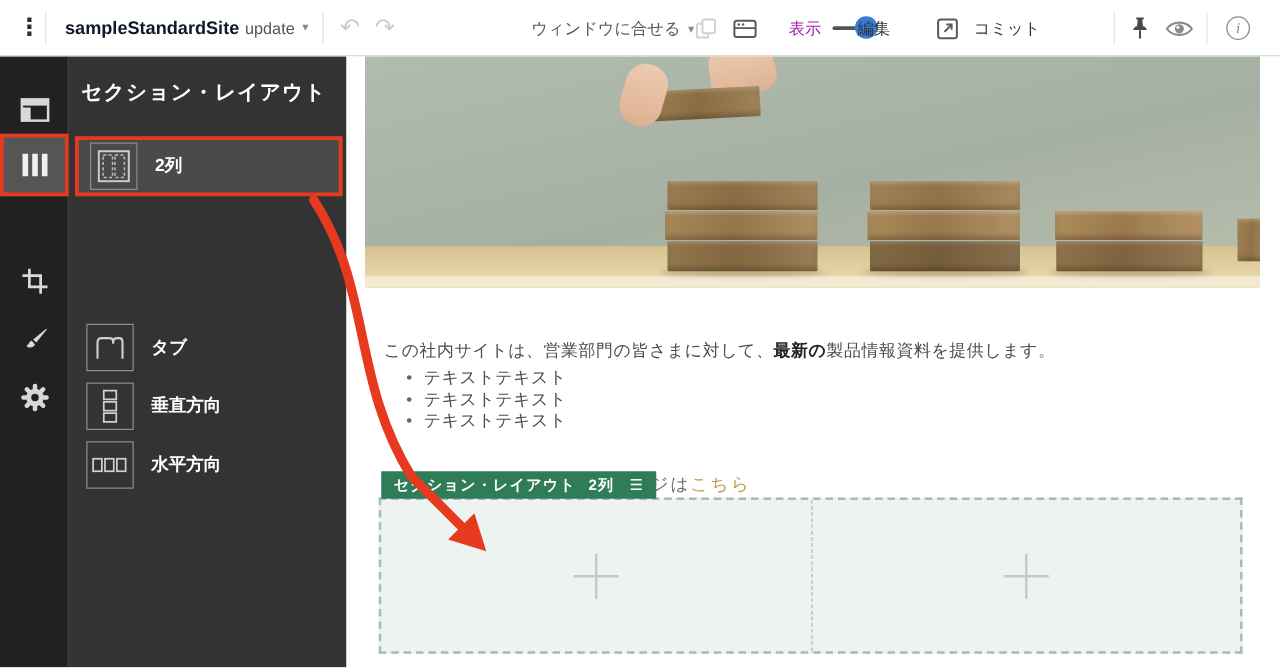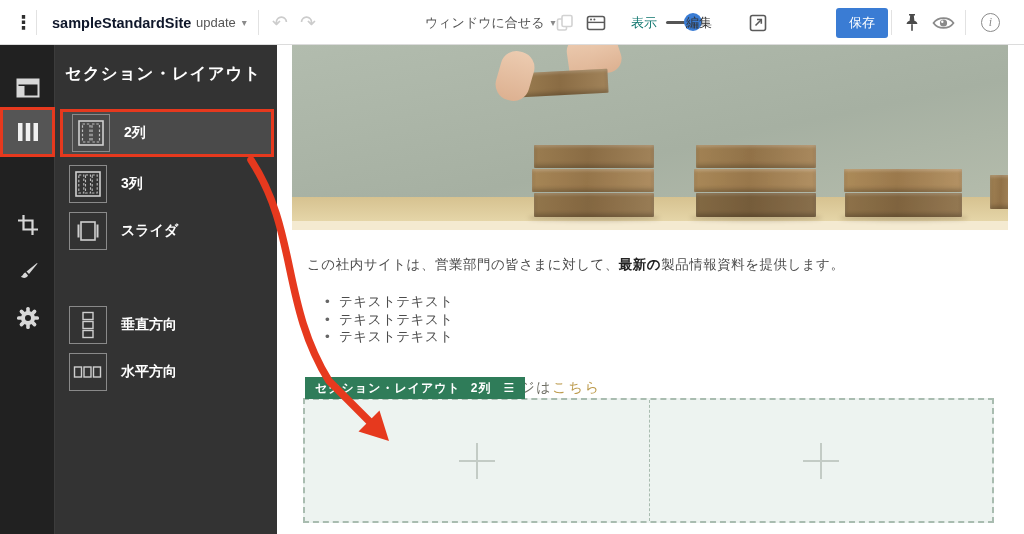--- a/index.html
+++ b/index.html
@@ -38,21 +38,21 @@
   
   .hero { left:292px; top:45px; width:716px; height:185px; overflow:hidden; background:linear-gradient(168deg,#b2bcae 0%,#a6b0a2 55%,#b8bfae 100%); }
   .hero * { position:absolute; }
   .table-top { left:-10px; top:152px; width:740px; height:40px; background:linear-gradient(#d6c290,#efe2b8); }
   .table-front { left:-10px; top:176px; width:740px; height:12px; background:#f4ead1; }
   .wood { background:linear-gradient(93deg,#9a7c50,#8a6c44 45%,#a1835a); border-radius:1px; box-shadow:inset 0 2px 3px rgba(255,255,255,.18), inset 0 -3px 4px rgba(0,0,0,.22); }
   .skin { background:linear-gradient(#eccbb0,#ddb191); }
   .stack-shadow { height:6px; background:rgba(90,70,40,.28); filter:blur(2px); border-radius:50%; }
 
   .page-heading { left:307px; top:236px; font-size:20px; color:#333; font-weight:500; letter-spacing:.5px; }
-  .page-par { left:307px; top:256px; font-size:13.5px; color:#4c4c4c; letter-spacing:.5px; }
+  .page-par { left:307px; top:272px; font-size:13.5px; color:#4c4c4c; letter-spacing:.5px; }
   .page-par b { color:#222; }
   .bullets { left:325px; top:293px; list-style:none; }
   .bullets li { font-size:13.5px; color:#4c4c4c; line-height:17.5px; letter-spacing:.5px; padding-left:14px; position:relative; }
   .bullets li::before { content:"•"; position:absolute; left:0; color:#666; }
 
   .partial-line { left:505px; top:379px; font-size:14px; color:#6e6e64; letter-spacing:1.5px; }
   .partial-line a { color:#bd9b4d; text-decoration:none; letter-spacing:2px; }
 
   .section-tag { left:305px; top:377px; height:22px; background:#2f7c59; color:#fff; display:flex; align-items:center; padding:0 10px; font-size:12px; font-weight:bold; letter-spacing:1px; z-index:3; }
   .section-tag .tag-type { margin-left:10px; }
@@ -98,38 +98,36 @@
     </div>
     <div class="tb-item" style="left:586px;">
       <svg class="icon-svg" width="20" height="18" viewBox="0 0 20 18">
         <rect x="1.5" y="2.5" width="17" height="13" rx="2" fill="none" stroke="#5a5a5a" stroke-width="1.6"></rect>
         <circle cx="5" cy="5.6" r="1" fill="#5a5a5a"></circle>
           <circle cx="8.4" cy="5.6" r="1" fill="#5a5a5a"></circle>
         <line x1="1.5" y1="8.4" x2="18.5" y2="8.4" stroke="#5a5a5a" stroke-width="1.4"></line>
       </svg>
     </div>
 
-    <div class="tb-item" style="left:631px; color:#0f766e;">表示</div>
+    <div class="tb-item" style="left:631px; color:#a21caf;">表示</div>
     <div class="tb-item" style="left:666px;">
       <div class="toggle-track">
         <div class="toggle-knob"></div>
       </div>
     </div>
     <div class="tb-item" style="left:686px; color:#333;">編集</div>
 
     <div class="tb-item" style="left:749px;">
       <svg class="icon-svg" width="18" height="18" viewBox="0 0 18 18">
         <rect x="1.5" y="1.5" width="15" height="15" rx="2" fill="none" stroke="#5a5a5a" stroke-width="1.6"></rect>
         <line x1="6.5" y1="11.5" x2="12" y2="6" stroke="#5a5a5a" stroke-width="1.6"></line>
         <polyline points="8,5.5 12.3,5.5 12.3,9.8" fill="none" stroke="#5a5a5a" stroke-width="1.6"></polyline>
       </svg>
     </div>
-    <div class="tb-item" style="left:836px;">
-      <button class="btn-save">保存</button>
-    </div>
+    <div class="tb-item" style="left:779px; color:#333;">コミット</div>
 
     <div class="tb-divider" style="left:891px;"></div>
     <div class="tb-item" style="left:903px;">
       <svg class="icon-svg" width="18" height="20" viewBox="0 0 18 20">
         <path d="M6 1 h6 v1.6 h-1.2 l.6 5.2 c1.8.7 3 1.8 3 3.2 H3.6 c0-1.4 1.2-2.5 3-3.2 l.6-5.2 H6 Z" fill="#4a4a4a"></path>
         <rect x="8.2" y="11" width="1.6" height="7" rx=".8" fill="#4a4a4a"></rect>
       </svg>
     </div>
     <div class="tb-item" style="left:932px;">
       <svg class="icon-svg" width="23" height="16" viewBox="0 0 23 16">
@@ -192,43 +190,31 @@
       <span class="layout-icon-box">
         <svg width="26" height="26" viewBox="0 0 26 26">
           <rect x="1" y="1" width="24" height="24" fill="none" stroke="#cfcfcf" stroke-width="1.6"></rect>
           <rect x="4.5" y="4" width="7.5" height="18" fill="none" stroke="#bdbdbd" stroke-width="1.2" stroke-dasharray="2.5 1.8"></rect>
           <rect x="14" y="4" width="7.5" height="18" fill="none" stroke="#bdbdbd" stroke-width="1.2" stroke-dasharray="2.5 1.8"></rect>
         </svg>
       </span>
       <span class="layout-label">2列</span>
     </div>
 
-    <div class="layout-row" style="top:115px;">
+
+
+    <div class="layout-row" style="top:209px;">
       <span class="layout-icon-box">
-        <svg width="26" height="26" viewBox="0 0 26 26">
-          <rect x="1" y="1" width="24" height="24" fill="none" stroke="#cfcfcf" stroke-width="1.6"></rect>
-          <rect x="3.8" y="4" width="5" height="18" fill="none" stroke="#bdbdbd" stroke-width="1.1" stroke-dasharray="2.5 1.8"></rect>
-          <rect x="10.5" y="4" width="5" height="18" fill="none" stroke="#bdbdbd" stroke-width="1.1" stroke-dasharray="2.5 1.8"></rect>
-          <rect x="17.2" y="4" width="5" height="18" fill="none" stroke="#bdbdbd" stroke-width="1.1" stroke-dasharray="2.5 1.8"></rect>
+        <svg width="26" height="24" viewBox="0 0 26 24">
+          <path d="M3 21 V8 q0-3.5 3.5-3.5 h6 q3 0 3 2.5 V9" fill="none" stroke="#cfcfcf" stroke-width="1.7"></path>
+          <path d="M15.5 8 q0-3.5 3.5-3.5 h1.5 q2.5 0 2.5 3 V21" fill="none" stroke="#cfcfcf" stroke-width="1.7"></path>
         </svg>
       </span>
-      <span class="layout-label">3列</span>
-    </div>
-
-    <div class="layout-row" style="top:162px;">
-      <span class="layout-icon-box">
-        <svg width="28" height="24" viewBox="0 0 28 24">
-          <rect x="7" y="3" width="14" height="18" fill="none" stroke="#cfcfcf" stroke-width="1.6"></rect>
-          <path d="M4.5 5.5 v13" stroke="#cfcfcf" stroke-width="2"></path>
-          <path d="M23.5 5.5 v13" stroke="#cfcfcf" stroke-width="2"></path>
-        </svg>
-      </span>
-      <span class="layout-label">スライダ</span>
-    </div>
-
+      <span class="layout-label">タブ</span>
+    </div>
 
     <div class="layout-row" style="top:256px;">
       <span class="layout-icon-box">
         <svg width="14" height="28" viewBox="0 0 14 28">
           <rect x="2" y="1.5" width="10" height="7" fill="none" stroke="#cfcfcf" stroke-width="1.4"></rect>
           <rect x="2" y="10.5" width="10" height="7" fill="none" stroke="#cfcfcf" stroke-width="1.4"></rect>
           <rect x="2" y="19.5" width="10" height="7" fill="none" stroke="#cfcfcf" stroke-width="1.4"></rect>
         </svg>
       </span>
       <span class="layout-label">垂直方向</span>

